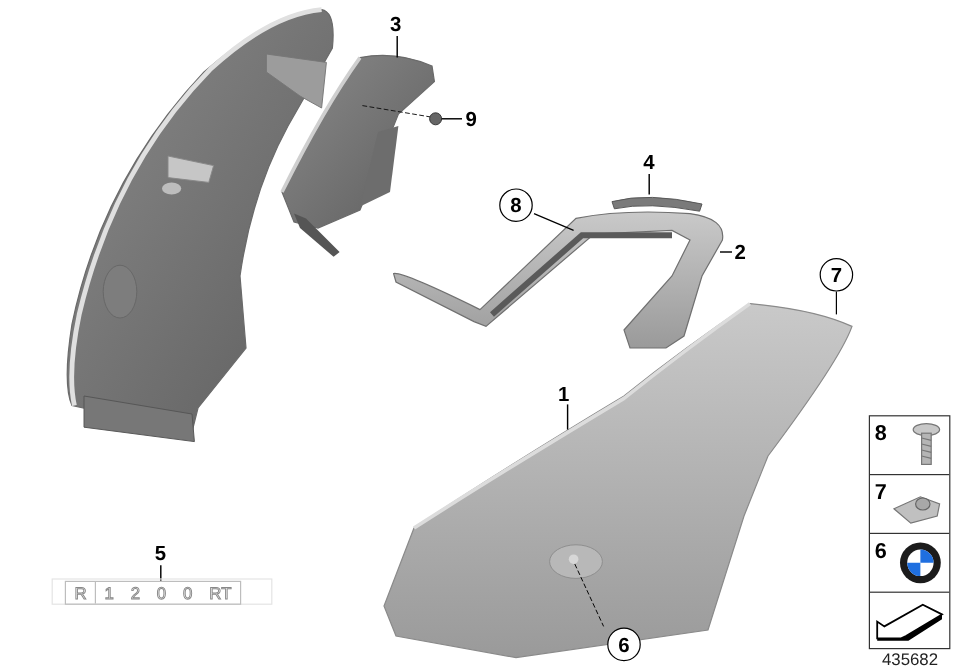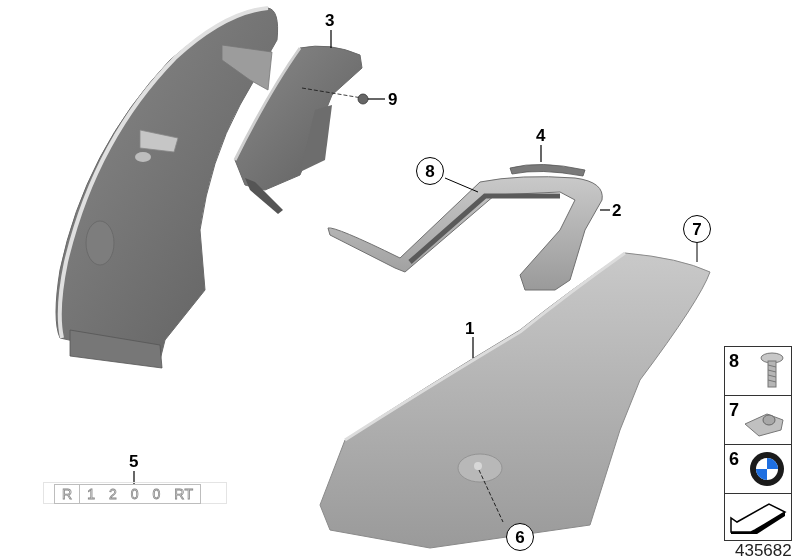--- a/index.html
+++ b/index.html
@@ -5,21 +5,21 @@
   html, body { margin:0; padding:0; background:#ffffff; }
   body { width:800px; height:560px; position:relative; overflow:hidden; font-family:"Liberation Sans", sans-serif; }
   #diagram { position:absolute; left:0; top:0; width:800px; height:560px; }
   .callout { position:absolute; font-weight:bold; font-size:17px; color:#000; font-family:"Liberation Sans", sans-serif; line-height:1; }
   .callout.circled { width:28px; height:28px; border:1.6px solid #000; border-radius:50%; display:flex; align-items:center; justify-content:center; background:#fff; box-sizing:border-box; }
   .legend { position:absolute; left:724px; top:346px; width:68px; border:1px solid #333; box-sizing:border-box; background:#fff; }
   .legend-cell { height:48px; border-bottom:1px solid #333; position:relative; }
   .legend-cell:last-child { border-bottom:none; height:46px; }
   .legend-num { position:absolute; left:4px; top:4px; font-weight:bold; font-size:18px; }
   .legend-icon { position:absolute; right:4px; top:4px; }
-  .diagram-id { position:absolute; left:735px; top:541px; font-size:17px; color:#222; }
+  .diagram-id { position:absolute; left:735px; top:541px; font-size:14px; color:#222; }
   .badge { position:absolute; left:43px; top:482px; width:182px; height:20px; border:1px solid #e4e4e4; }
   .badge-text { position:absolute; left:10px; top:1px; display:flex; gap:0; border:1px solid #bdbdbd; height:18px; }
   .badge-text span { font-size:14px; color:#fff; -webkit-text-stroke:0.8px #888; letter-spacing:0; padding:0 7px; line-height:18px; font-family:"Liberation Sans", sans-serif; }
 </style>
 </head>
 <body>
 
 <svg id="diagram" viewBox="0 0 800 560" xmlns="http://www.w3.org/2000/svg">
   <defs>
     <linearGradient id="gDark" x1="0" y1="0" x2="1" y2="1">

